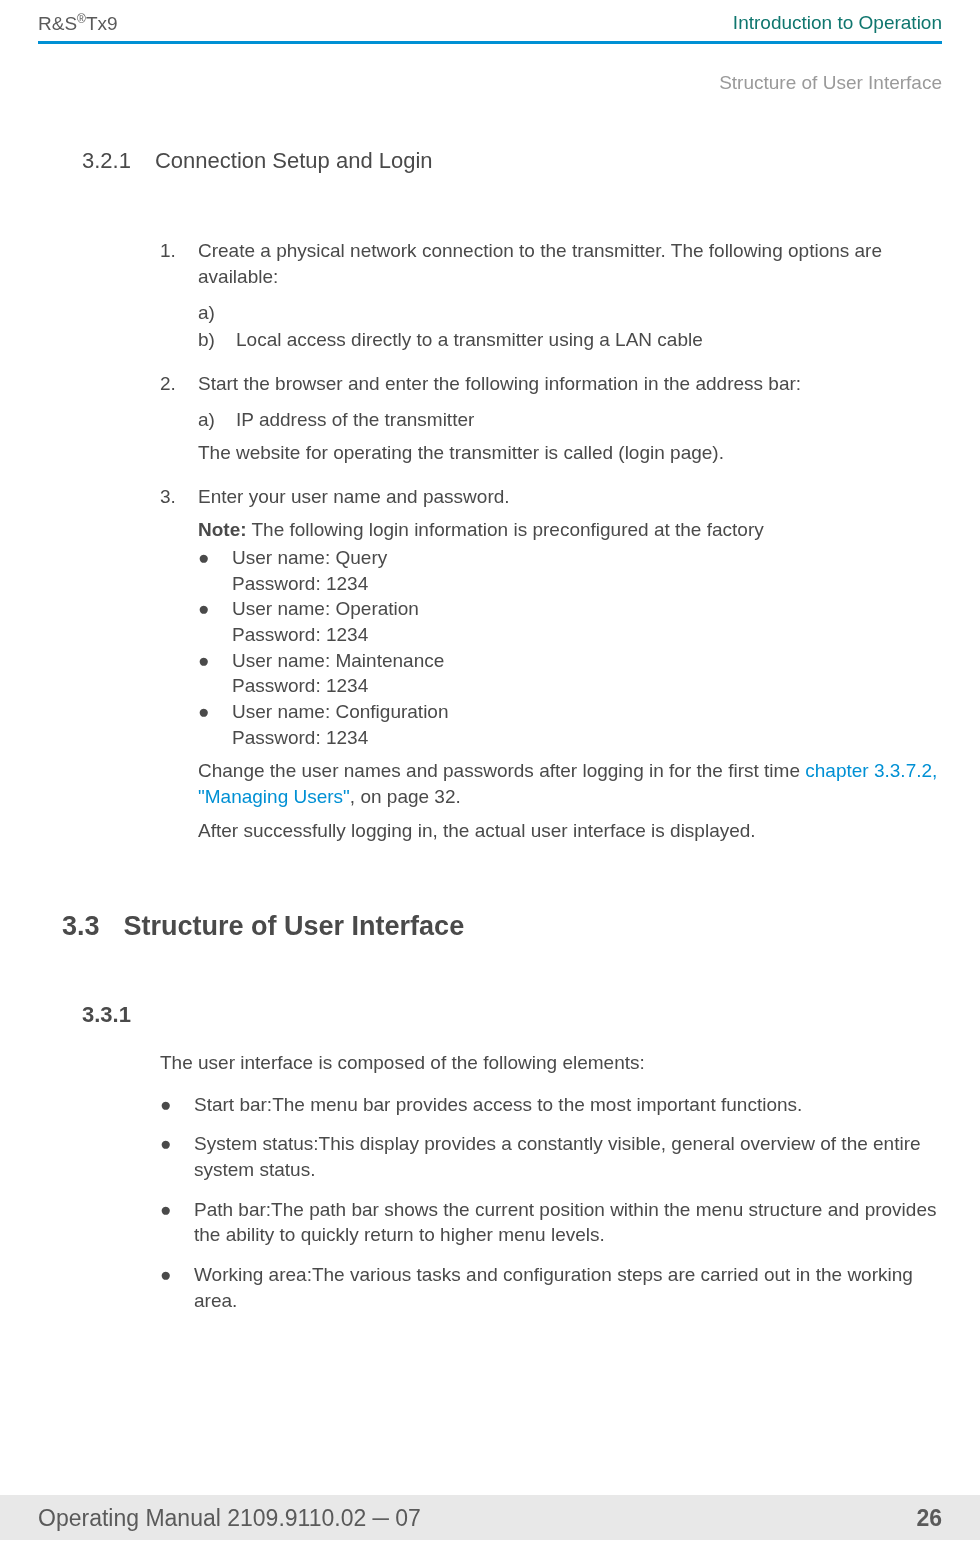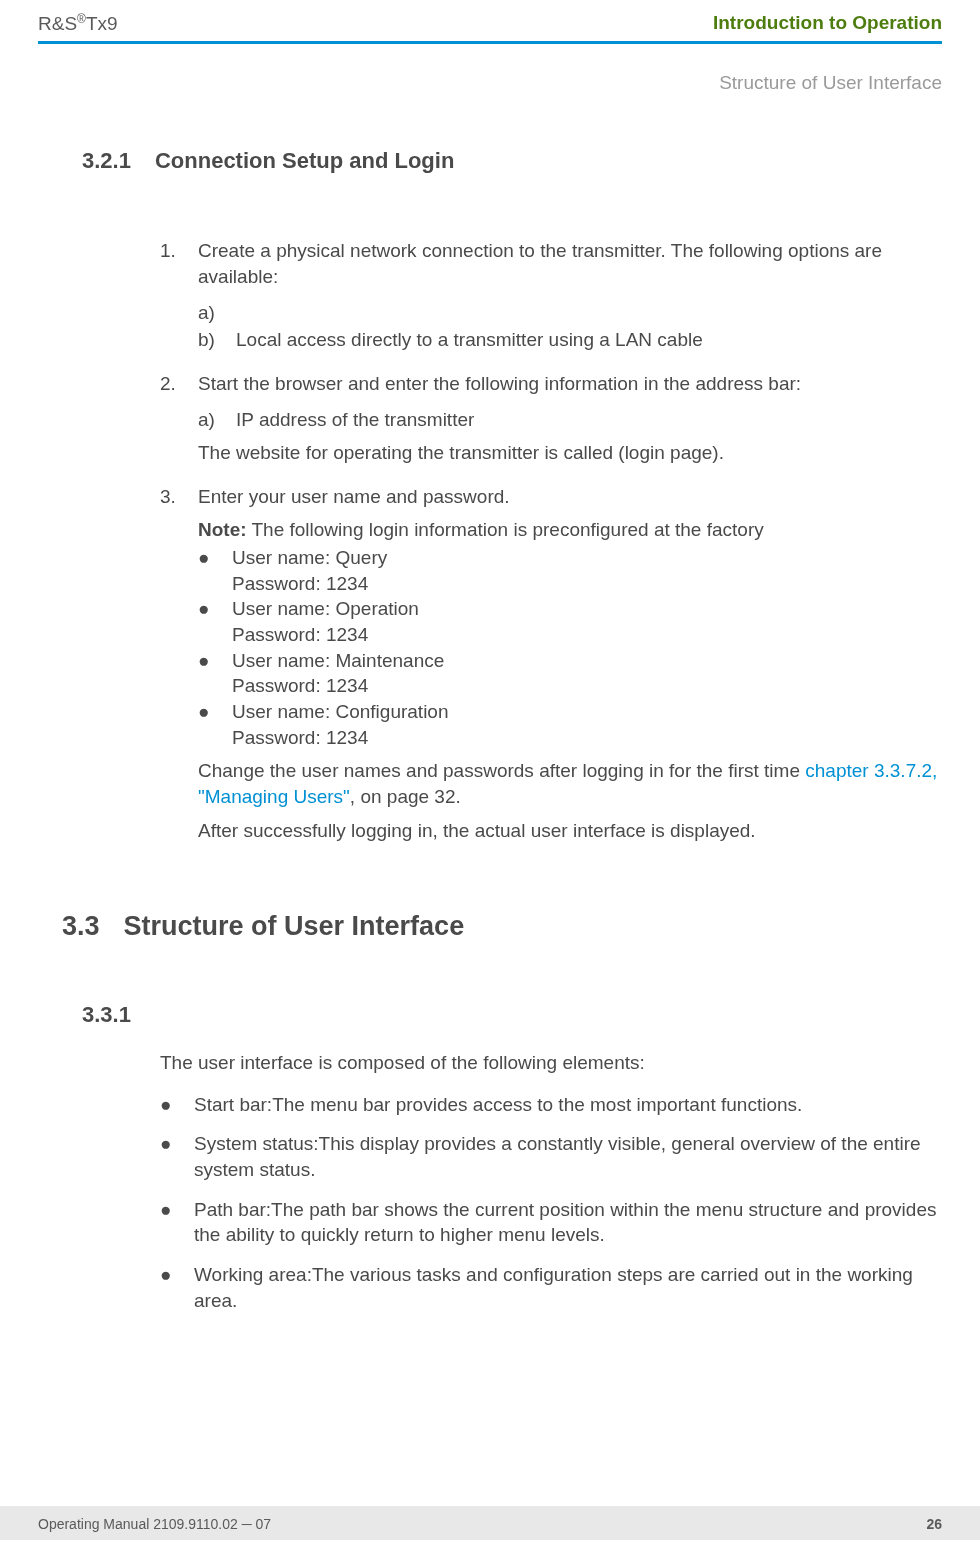--- a/index.html
+++ b/index.html
@@ -2,46 +2,46 @@
 <html><head>
 <meta charset="utf-8">
 <style>
   * { box-sizing: border-box; margin: 0; padding: 0; }
   html, body { width: 980px; height: 1558px; font-family: Arial, Helvetica, sans-serif; color: #4a4a4a; background: #fff; }
   .page { position: relative; width: 980px; height: 1558px; padding: 0 38px; }
   .hdr { display: flex; justify-content: space-between; align-items: flex-start; padding-top: 12px; }
   .hdr-left { font-weight: normal; font-size: 19px; color: #5a5a5a; }
   .hdr-left sup { font-size: 12px; vertical-align: super; }
   .hdr-right { text-align: right; }
-  .hdr-title { font-weight: bold; font-size: 19px; color: #4d7c0f; }
+  .hdr-title { font-weight: normal; font-size: 19px; color: #0f766e; }
   .hdr-sub { font-size: 19px; color: #9a9a9a; margin-top: 28px; }
   .rule { height: 3px; background: #0090d4; margin-top: 6px; }
   .content { padding-top: 54px; padding-left: 44px; padding-right: 0; }
-  .h-sub { display: flex; gap: 24px; font-weight: bold; font-size: 22px; color: #4a4a4a; margin-bottom: 64px; }
+  .h-sub { display: flex; gap: 24px; font-weight: normal; font-size: 22px; color: #4a4a4a; margin-bottom: 64px; }
   .h-sec { display: flex; gap: 24px; font-weight: bold; font-size: 27px; color: #4a4a4a; margin: 68px 0 60px -20px; }
   .h-sub2 { display: flex; gap: 36px; font-weight: bold; font-size: 22px; color: #4a4a4a; margin-bottom: 22px; }
   .body { padding-left: 78px; font-size: 19px; line-height: 1.35; color: #4a4a4a; }
   ol.num { list-style: none; padding: 0; }
   ol.num > li { margin-bottom: 18px; }
   ol.num > li > .row { display: flex; gap: 14px; }
   ol.num > li > .row > .num { flex: 0 0 24px; }
   ol.alpha { list-style: none; padding: 0; margin-top: 10px; margin-left: 0; }
   ol.alpha > li { display: flex; gap: 14px; margin-left: 38px; margin-bottom: 2px; }
   ol.alpha > li > .lbl { flex: 0 0 24px; }
   .note-block { margin-left: 38px; margin-top: 8px; }
   ul.dots { list-style: none; padding: 0; margin: 2px 0 0 38px; }
   ul.dots > li { display: flex; gap: 14px; margin-bottom: 0; }
   ul.dots > li > .b { flex: 0 0 20px; }
   ul.dots > li .st { display: block; }
   .para { margin-left: 38px; margin-top: 8px; }
   .link { color: #0090d4; }
   ul.elem { list-style: none; padding: 0; margin-top: 16px; }
   ul.elem > li { display: flex; gap: 14px; margin-bottom: 14px; }
   ul.elem > li > .b { flex: 0 0 20px; }
-  .footer { position: absolute; bottom: 18px; left: 0; right: 0; background: #e8e8e8; padding: 10px 38px 8px; display: flex; justify-content: space-between; font-size: 14px; color: #5a5a5a; }
+  .footer { position: absolute; bottom: 18px; left: 0; right: 0; background: #e8e8e8; padding: 10px 38px 8px; display: flex; justify-content: space-between; font-size: 23px; color: #5a5a5a; }
   .footer .pn { font-weight: bold; }
 </style>
 </head>
 <body>
 
 <div class="page">
 
   <div class="hdr">
     <div class="hdr-left">
       <span>R&amp;S</span><sup>®</sup><span>Tx9</span>

